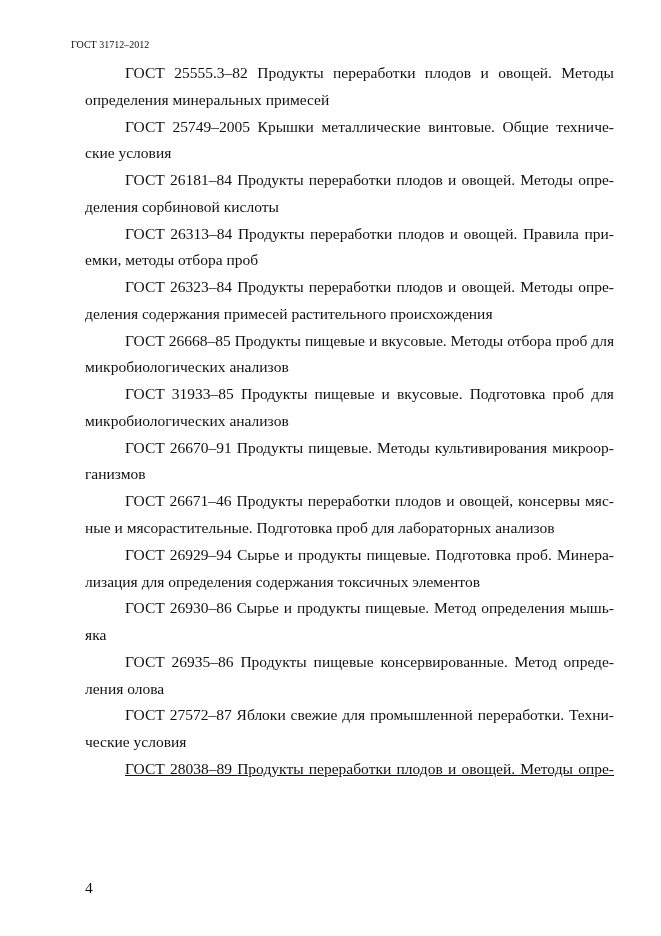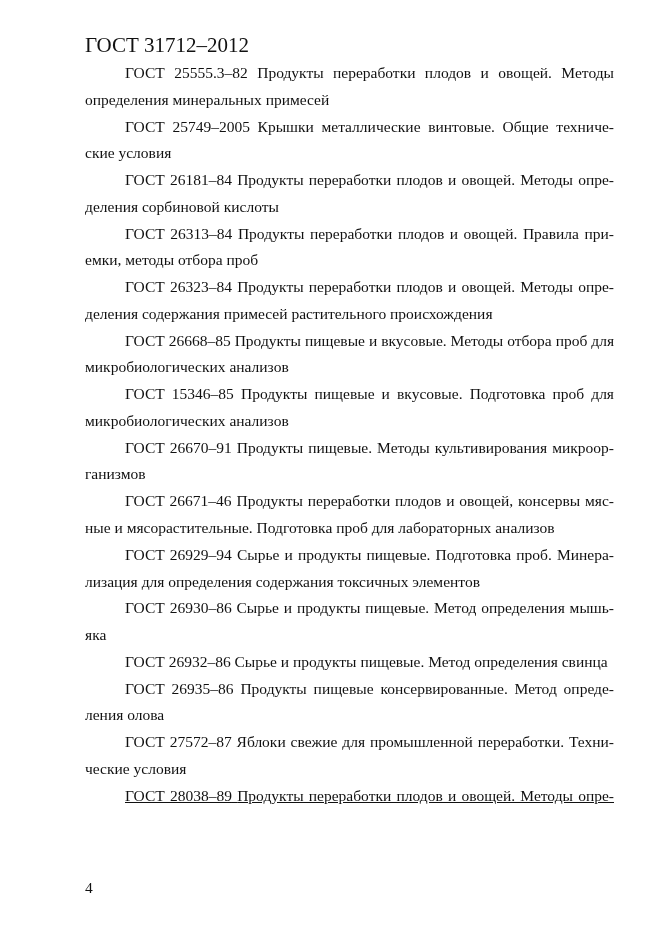--- a/index.html
+++ b/index.html
@@ -10,23 +10,23 @@
     body {
       width: 661px;
       height: 936px;
       position: relative;
       overflow: hidden;
       font-family: "Liberation Serif", "DejaVu Serif", serif;
       color: #111111;
     }
     .header {
       position: absolute;
-      left: 85px;
+      left: 71px;
       top: 36px;
-      font-size: 21px;
+      font-size: 10px;
       line-height: 18px;
       white-space: nowrap;
     }
     .content {
       position: absolute;
       left: 85px;
       top: 60px;
       width: 529px;
       font-size: 15.5px;
       line-height: 26.76px;
@@ -55,24 +55,23 @@
   <span>ГОСТ 31712–2012</span>
 </div>
 
 <div class="content">
   <p class="ref"><span class="code">ГОСТ 25555.3–82</span> <span>Продукты переработки плодов и овощей. Методы определения минеральных примесей</span></p>
   <p class="ref"><span class="code">ГОСТ 25749–2005</span> <span>Крышки металлические винтовые. Общие техниче­ские условия</span></p>
   <p class="ref"><span class="code">ГОСТ 26181–84</span> <span>Продукты переработки плодов и овощей. Методы опре­деления сорбиновой кислоты</span></p>
   <p class="ref"><span class="code">ГОСТ 26313–84</span> <span>Продукты переработки плодов и овощей. Правила при­емки, методы отбора проб</span></p>
   <p class="ref"><span class="code">ГОСТ 26323–84</span> <span>Продукты переработки плодов и овощей. Методы опре­деления содержания примесей растительного происхождения</span></p>
   <p class="ref"><span class="code">ГОСТ 26668–85</span> <span>Продукты пищевые и вкусовые. Методы отбора проб для микробиологических анализов</span></p>
-  <p class="ref"><span class="code">ГОСТ 15346–85</span> <span>Продукты пищевые и вкусовые. Подготовка проб для микробиологических анализов</span></p>
+  <p class="ref"><span class="code">ГОСТ 31933–85</span> <span>Продукты пищевые и вкусовые. Подготовка проб для микробиологических анализов</span></p>
   <p class="ref"><span class="code">ГОСТ 26670–91</span> <span>Продукты пищевые. Методы культивирования микроор­ганизмов</span></p>
   <p class="ref"><span class="code">ГОСТ 26671–46</span> <span>Продукты переработки плодов и овощей, консервы мяс­ные и мясорастительные. Подготовка проб для лабораторных анализов</span></p>
   <p class="ref"><span class="code">ГОСТ 26929–94</span> <span>Сырье и продукты пищевые. Подготовка проб. Минера­лизация для определения содержания токсичных элементов</span></p>
   <p class="ref"><span class="code">ГОСТ 26930–86</span> <span>Сырье и продукты пищевые. Метод определения мышь­яка</span></p>
-  <p class="ref"><span class="code">ГОСТ 26932–86</span> <span>Сырье и продукты пищевые. Метод определения свинца</span></p>
   <p class="ref"><span class="code">ГОСТ 26935–86</span> <span>Продукты пищевые консервированные. Метод опреде­ления олова</span></p>
   <p class="ref"><span class="code">ГОСТ 27572–87</span> <span>Яблоки свежие для промышленной переработки. Техни­ческие условия</span></p>
   <p class="ref" style="text-align-last: justify; text-decoration: underline;"><span class="code">ГОСТ 28038–89</span> <span>Продукты переработки плодов и овощей. Методы опре-</span></p>
 </div>
 
 <div class="page-number">4</div>
 
 </body></html>

